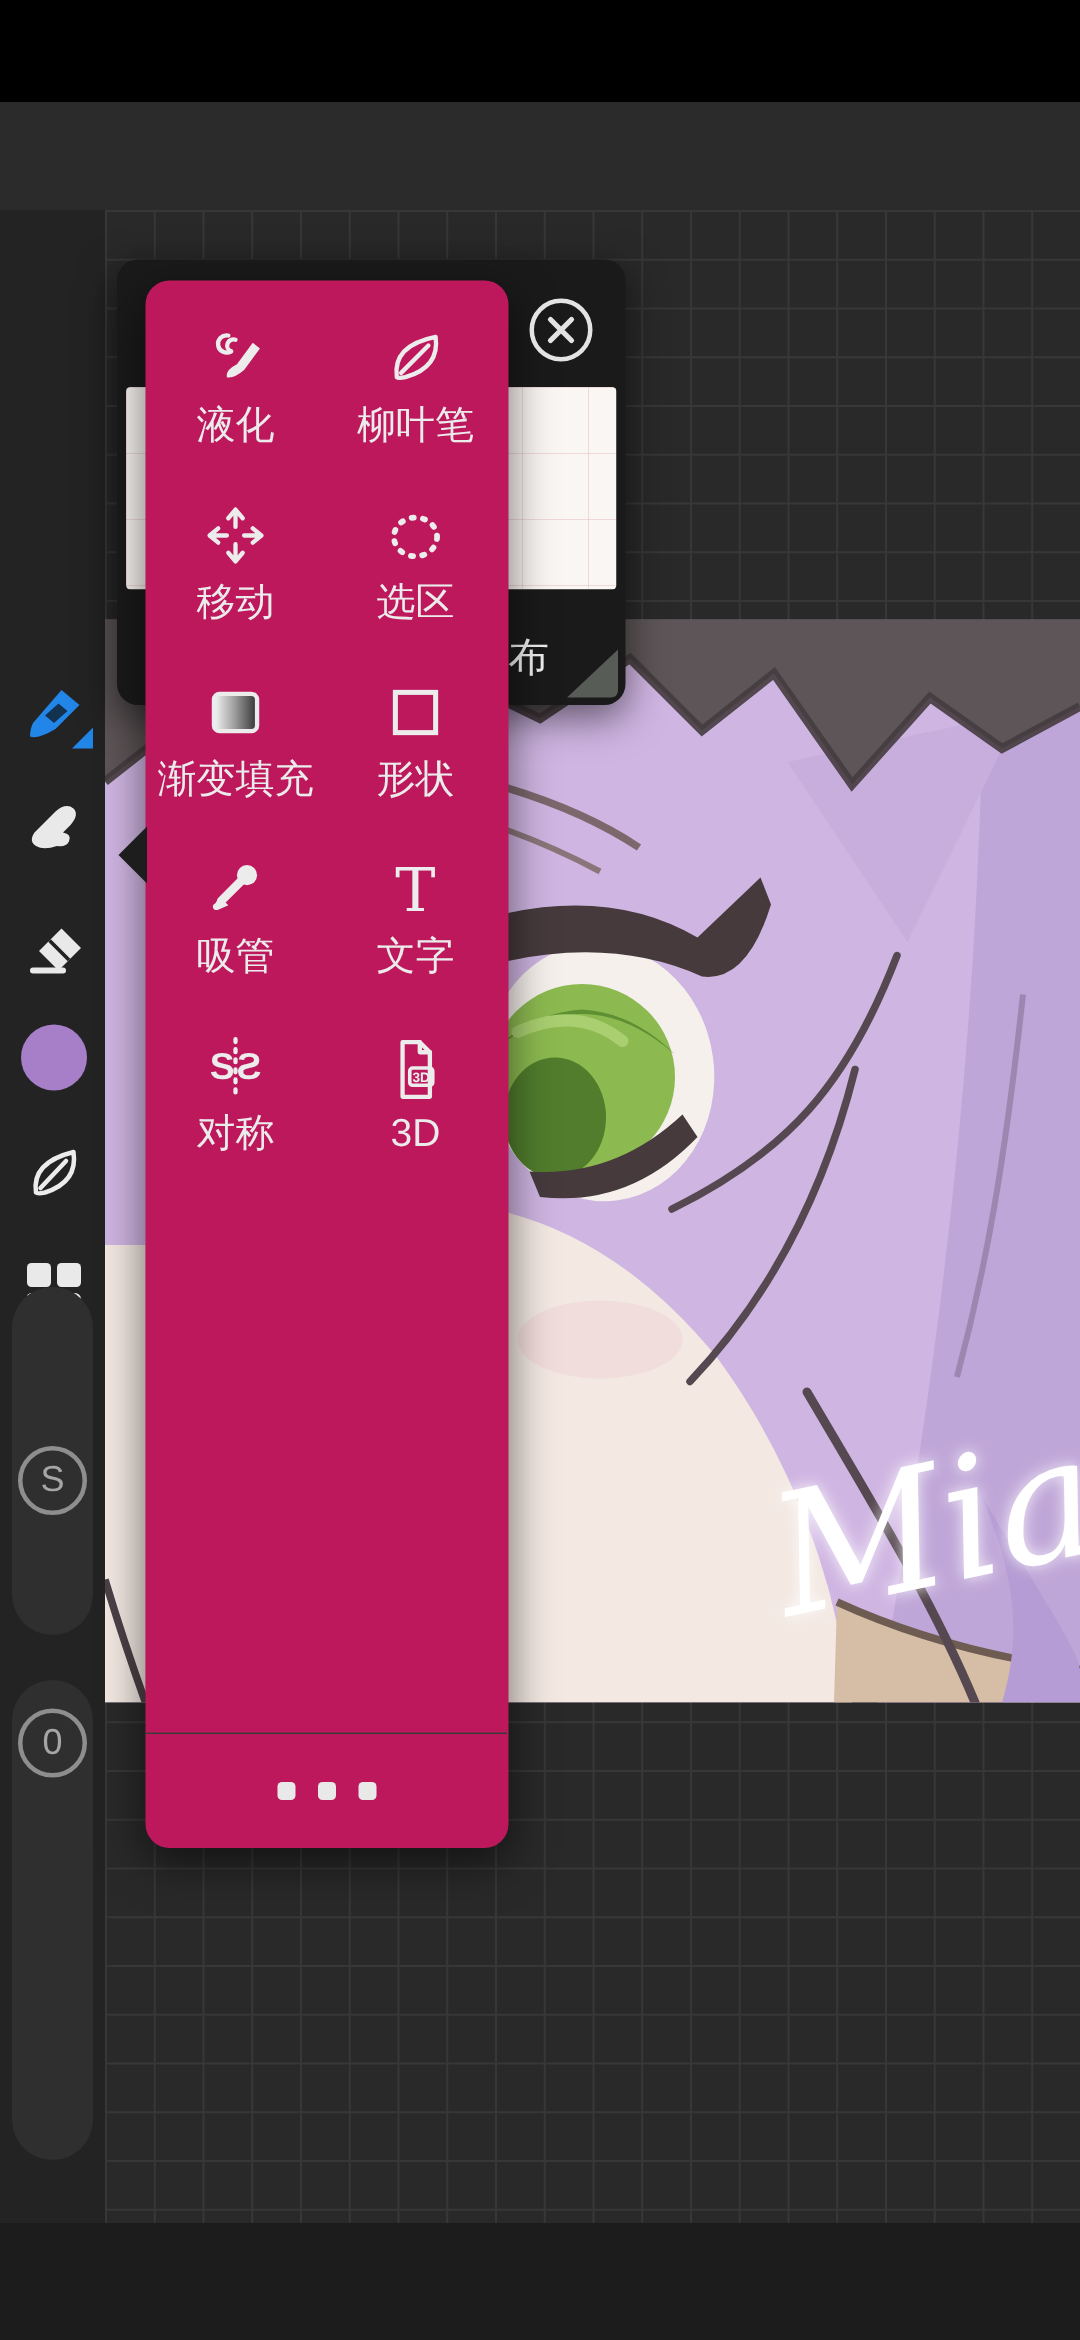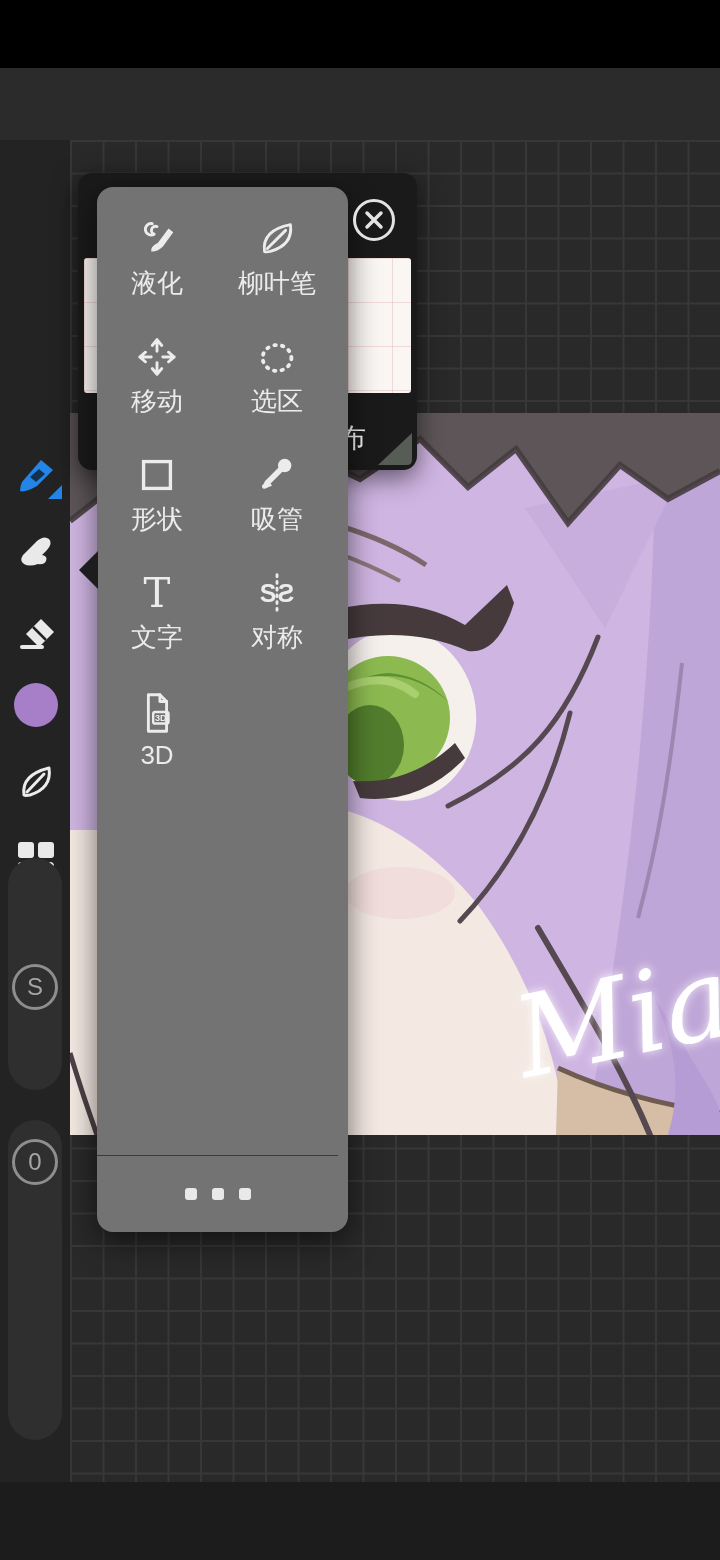--- a/index.html
+++ b/index.html
@@ -38,22 +38,22 @@
   .card-paper{position:absolute;left:6px;right:6px;top:85px;height:135px;background:#faf6f4;
     background-image:linear-gradient(rgba(221,172,172,.38) 1px,transparent 1px),
                      linear-gradient(90deg,rgba(221,172,172,.38) 1px,transparent 1px);
     background-size:44px 44px;border-radius:3px;}
   .card-label{position:absolute;left:234px;top:247px;font-size:27px;color:#f0f0f0;}
   .card-fold{position:absolute;right:3px;bottom:3px;width:38px;height:36px;}
   .close-tools{position:absolute;left:353px;top:199px;width:42px;height:42px;border:3px solid #e3e3e3;
     border-radius:50%;box-sizing:border-box;display:flex;align-items:center;justify-content:center;z-index:8;}
 
   
-  .tools-popup{position:absolute;left:97px;top:187px;width:207px;height:1045px;background:#737373;
-    border-radius:16px;box-shadow:0 10px 30px rgba(0,0,0,.55);z-index:6;padding-left:44px;}
+  .tools-popup{position:absolute;left:97px;top:187px;width:242px;height:1045px;background:#be185d;
+    border-radius:16px;box-shadow:0 10px 30px rgba(0,0,0,.55);z-index:6;}
   .popup-arrow{position:absolute;left:-18px;top:364px;width:0;height:0;
     border-top:19px solid transparent;border-bottom:19px solid transparent;border-right:19px solid #1d1d1d;}
   .tool-grid{position:absolute;left:0;top:12px;width:241px;display:grid;
     grid-template-columns:120px 120px;grid-auto-rows:118px;}
   .tool-item{display:flex;flex-direction:column;align-items:center;justify-content:center;}
   .tool-item svg{display:block;}
   .tool-label{margin-top:4px;font-size:26px;color:#ebebeb;white-space:nowrap;}
   .popup-divider{position:absolute;left:0;top:968px;width:241px;height:1px;background:#3a3a3a;}
   .more-dots{position:absolute;left:0;top:969px;width:241px;height:76px;display:flex;gap:15px;
     align-items:center;justify-content:center;}
@@ -268,20 +268,33 @@
 
       <div class="tool-item">
         <svg width="46" height="46" viewBox="0 0 48 48">
           <ellipse cx="24" cy="25" rx="15" ry="13.5" fill="none" stroke="#ececec" stroke-width="4" stroke-linecap="round" stroke-dasharray="1.5,6.5"></ellipse>
         </svg>
         <div class="tool-label">选区</div>
       </div>
 
 
 
+      <div class="tool-item">
+        <svg width="46" height="46" viewBox="0 0 48 48">
+          <defs>
+            <linearGradient id="lg" x1="0" y1="0" x2="1" y2="0">
+              <stop offset="0" stop-color="#f5f5f5"></stop>
+                <stop offset="0.5" stop-color="#9a9a9a"></stop>
+                <stop offset="1" stop-color="#333333"></stop>
+            </linearGradient>
+          </defs>
+          <rect x="9" y="11" width="30" height="26" rx="4" fill="url(#lg)" stroke="#ececec" stroke-width="3"></rect>
+        </svg>
+        <div class="tool-label">渐变填充</div>
+      </div>
 
       <div class="tool-item">
         <svg width="46" height="46" viewBox="0 0 48 48">
           <rect x="10" y="10" width="28" height="28" fill="none" stroke="#ececec" stroke-width="3.5"></rect>
         </svg>
         <div class="tool-label">形状</div>
       </div>
 
       <div class="tool-item">
         <svg width="46" height="46" viewBox="0 0 48 48">

